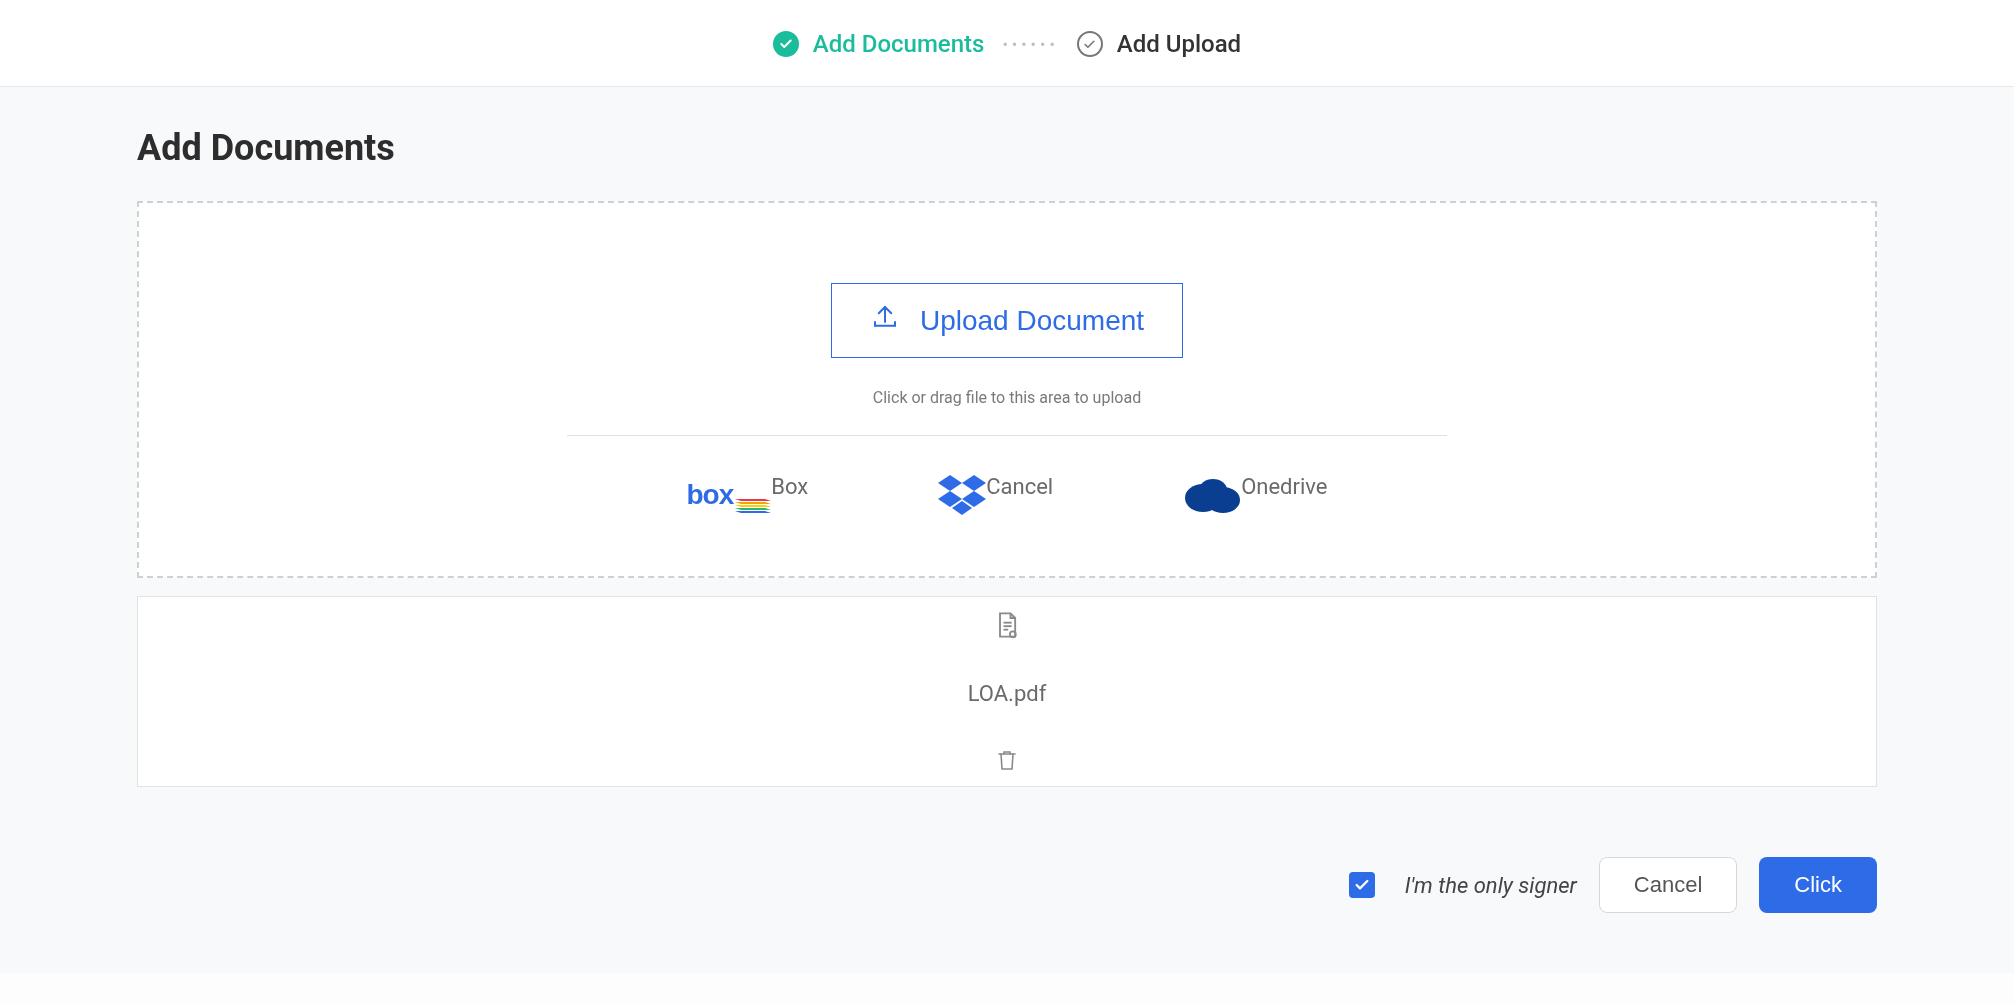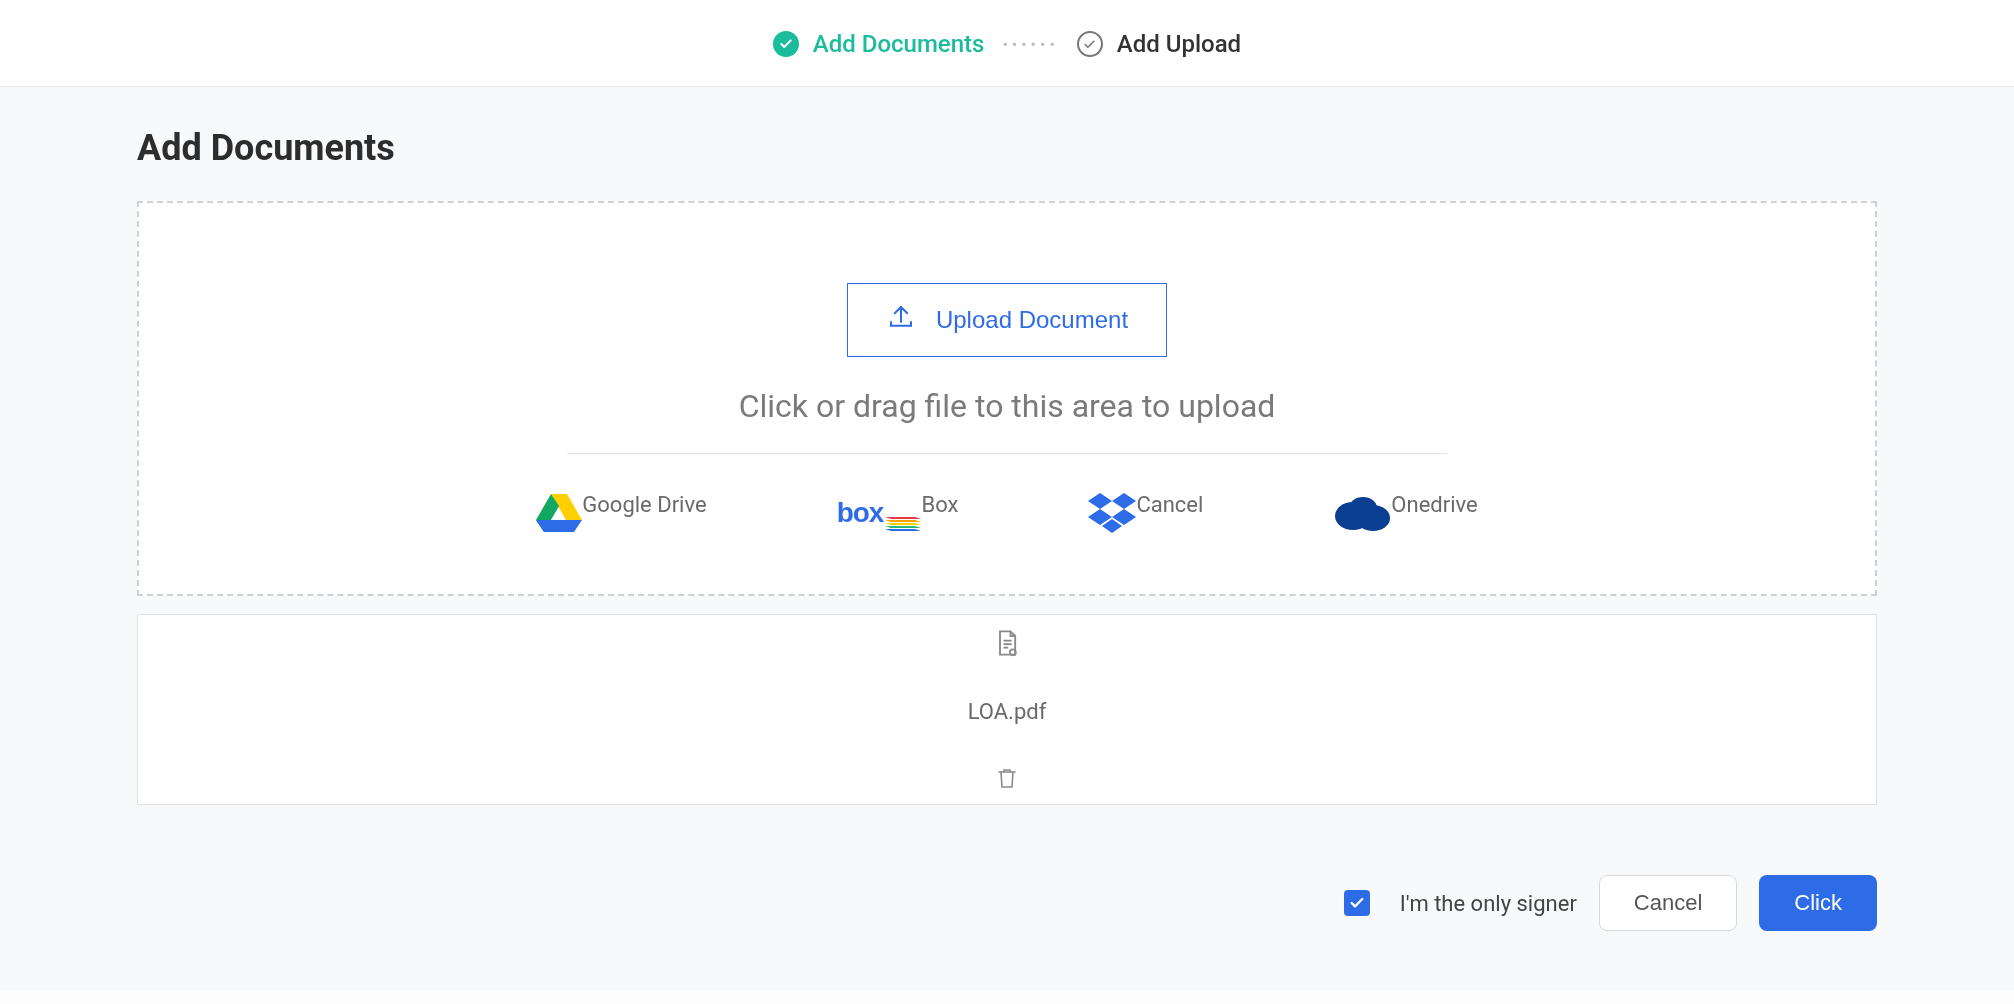--- a/index.html
+++ b/index.html
@@ -58,29 +58,29 @@
     padding: 80px 0 60px;
     text-align: center;
   }
   .upload-btn {
     display: inline-flex;
     align-items: center;
     gap: 20px;
     border: 1.5px solid #2e6be6;
     color: #2e6be6;
     background: #fff;
-    font-size: 24px;
+    font-size: 28px;
     padding: 18px 38px;
     cursor: pointer;
   }
   .upload-btn svg { width: 30px; height: 30px; }
   .drop-hint {
     margin-top: 30px;
     color: #7a7a7a;
-    font-size: 32px;
+    font-size: 16px;
   }
   .dz-divider {
     width: 880px;
     border: none;
     border-top: 1px solid #e0e0e0;
     margin: 28px auto 38px;
   }
   .providers {
     display: flex;
     justify-content: center;
@@ -113,20 +113,21 @@
     display: flex;
     justify-content: flex-end;
     align-items: center;
     gap: 22px;
     margin-top: 70px;
   }
   .checkbox-wrap {
     display: flex; align-items: center; gap: 30px;
     font-size: 22px; color: #444;
     cursor: pointer;
+    font-style: italic;
   }
   .cb {
     width: 26px; height: 26px; border-radius: 4px;
     background: #2e6be6; display: inline-flex; align-items:center; justify-content:center;
   }
   .cb svg { width: 16px; height: 16px; }
   .btn {
     font-size: 22px;
     padding: 14px 34px;
     border-radius: 8px;
@@ -180,30 +181,20 @@
               <path d="M4 19 v-3"></path>
               <path d="M20 19 v-3"></path>
           </svg>
         </span>
         <span>Upload Document</span>
       </button>
       <div class="drop-hint">Click or drag file to this area to upload</div>
       <hr class="dz-divider">
       <div class="providers">
 
-        <div class="provider">
-          <span class="picon">
-            <svg width="46" height="42" viewBox="0 0 46 42">
-              <polygon points="15,2 31,2 46,28 30,28" fill="#ffcf00"></polygon>
-              <polygon points="15,2 0,28 8,40 23,14" fill="#11a861"></polygon>
-              <polygon points="0,28 46,28 38,40 8,40" fill="#2e6be6"></polygon>
-            </svg>
-          </span>
-          <span class="plabel">Google Drive</span>
-        </div>
 
         <div class="provider">
           <span class="picon">
             <span class="box-logo">box<span class="box-stripes">
               <svg width="36" height="14" viewBox="0 0 36 14">
                 <polygon points="0,0 30,0 36,2 6,2" fill="#e63946"></polygon>
                 <polygon points="0,3 30,3 36,5 6,5" fill="#f4a300"></polygon>
                 <polygon points="0,6 30,6 36,8 6,8" fill="#f9d200"></polygon>
                 <polygon points="0,9 30,9 36,11 6,11" fill="#2bb673"></polygon>
                 <polygon points="0,12 30,12 36,14 6,14" fill="#2e6be6"></polygon>

